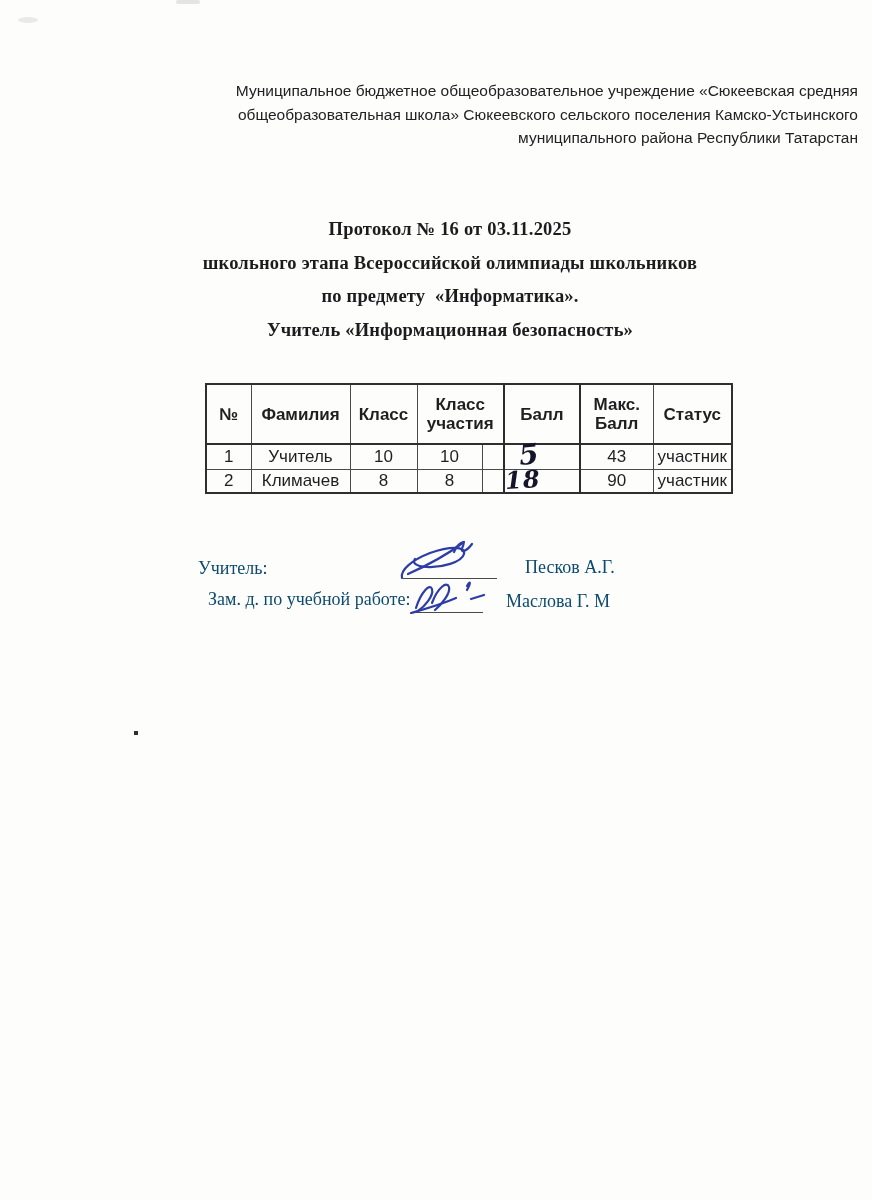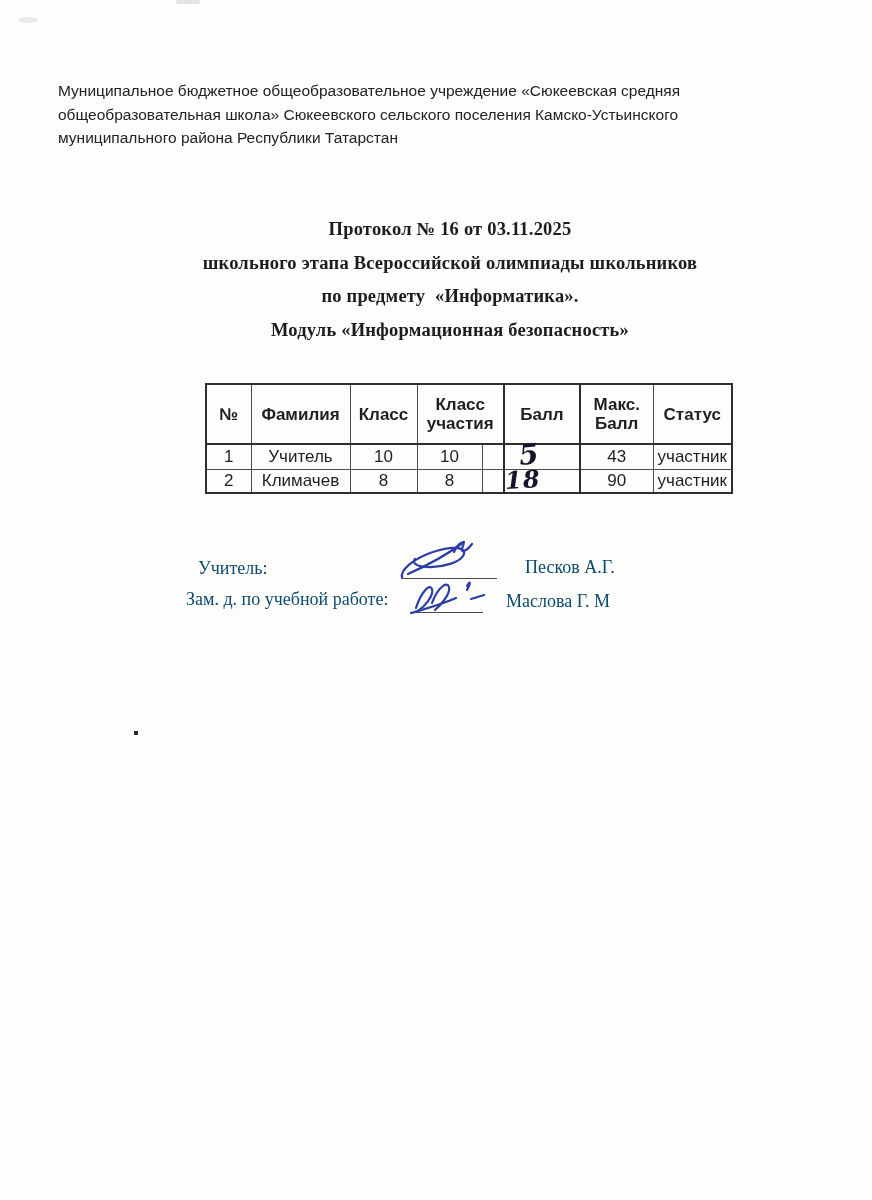--- a/index.html
+++ b/index.html
@@ -6,21 +6,21 @@
   .page{
     position:relative;
     width:872px;height:1200px;
     background:#fdfdfc;
     overflow:hidden;
     font-family:"Liberation Sans",sans-serif;
   }
   
   .org-header{
     position:absolute;top:79px;left:58px;width:800px;
-    text-align:left;
+    text-align:right;
     font-family:"Liberation Sans",sans-serif;
     font-size:15.5px;line-height:23.5px;
     color:#222222;
   }
   
   .title-block{
     position:absolute;top:213px;left:36px;width:828px;
     text-align:center;
     font-family:"Liberation Serif",serif;
     font-weight:bold;
@@ -60,21 +60,21 @@
   }
   .hw-1{left:519px;top:438px;font-size:28px;transform:rotate(-6deg);}
   .hw-2{left:505px;top:465px;font-size:24px;transform:rotate(-3deg);letter-spacing:1px;}
   
   .sig-text{
     position:absolute;
     font-family:"Liberation Serif",serif;
     font-size:18px;color:#0c4a6e;white-space:nowrap;
   }
   .sig-label-1{left:198px;top:558px;}
-  .sig-label-2{left:186px;top:589px;}
+  .sig-label-2{left:208px;top:589px;}
   .sig-name-1{left:502px;top:557px;margin-left:23px;}
   .sig-name-2{left:506px;top:591px;}
   .sig-line{position:absolute;height:0;border-top:1.8px solid #4a4a4a;}
   .sig-line-1{left:403px;top:578px;width:94px;}
   .sig-line-2{left:413px;top:612px;width:70px;}
   .sig-svg{position:absolute;}
   .sig-svg-1{left:398px;top:538px;}
   .sig-svg-2{left:410px;top:580px;}
   .sig-svg path{fill:none;stroke:#2c3da6;stroke-width:2.2;stroke-linecap:round;stroke-linejoin:round;}
   
@@ -94,21 +94,21 @@
   <div class="org-header">
     <div>Муниципальное бюджетное общеобразовательное учреждение «Сюкеевская средняя</div>
     <div>общеобразовательная школа» Сюкеевского сельского поселения Камско-Устьинского</div>
     <div>муниципального района Республики Татарстан</div>
   </div>
 
   <div class="title-block">
     <div>Протокол № 16 от 03.11.2025</div>
     <div>школьного этапа Всероссийской олимпиады школьников</div>
     <div>по предмету&nbsp; «Информатика».</div>
-    <div>Модуль «Информационная безопасность»</div>
+    <div>Учитель «Информационная безопасность»</div>
   </div>
 
   <table class="results">
     <colgroup>
       <col style="width:45px">
         <col style="width:99px">
         <col style="width:67px">
       <col style="width:65px">
         <col style="width:22px">
         <col style="width:76px">

